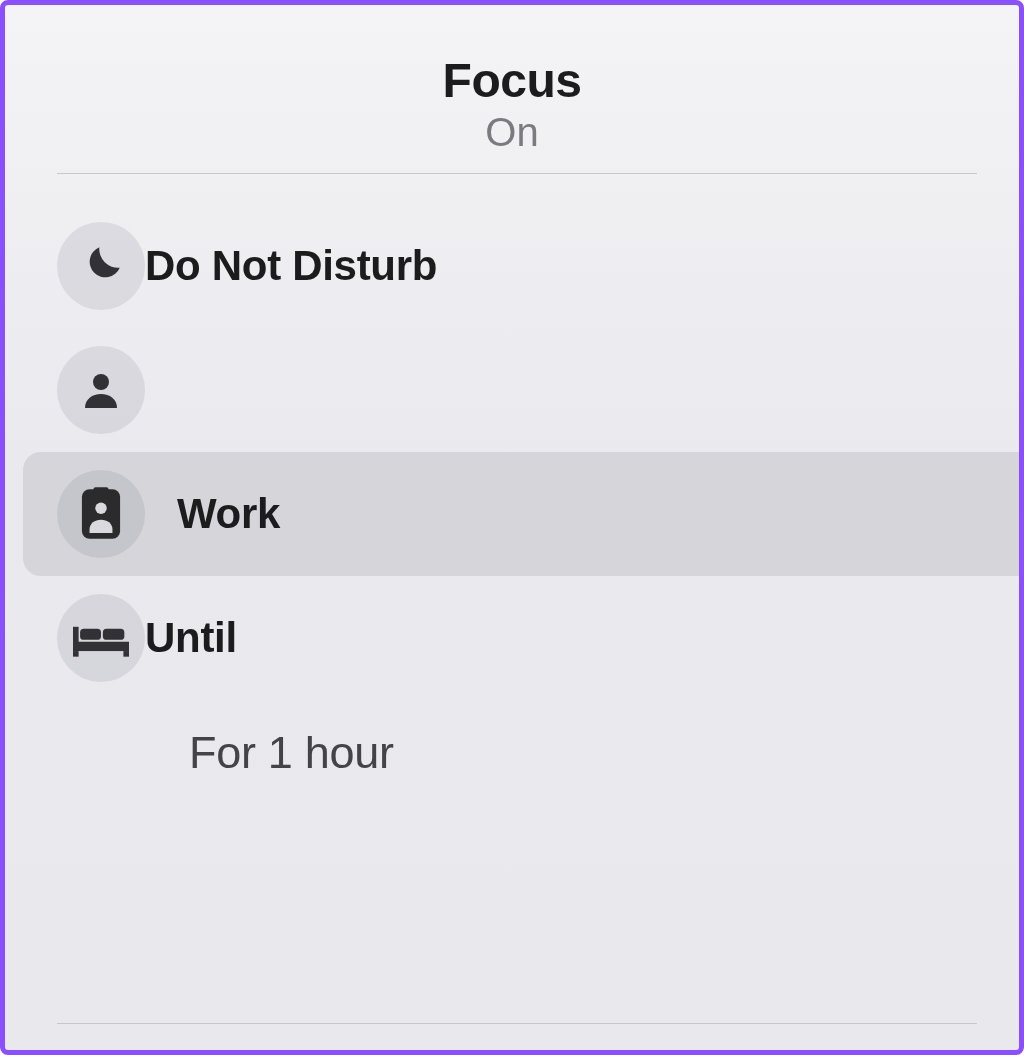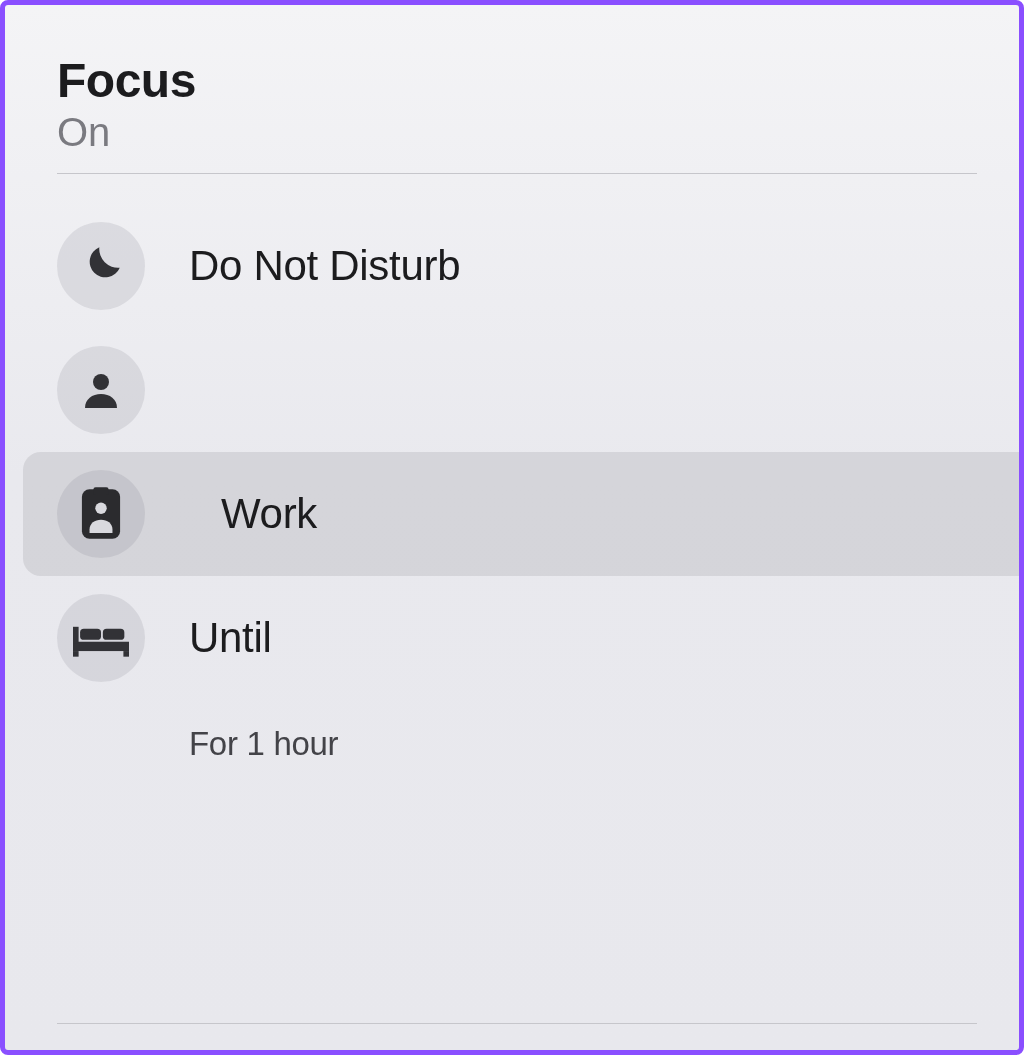--- a/index.html
+++ b/index.html
@@ -13,20 +13,21 @@
     height: 1055px;
     border: 5px solid #8a4fff;
     border-radius: 8px;
     background: linear-gradient(180deg, #f4f4f6 0%, #e9e9ee 45%, #e8e8ed 100%);
     padding: 0;
     position: relative;
     overflow: hidden;
   }
   .header {
     padding: 48px 52px 18px 52px;
+    text-align: center;
   }
   .title {
     font-size: 48px;
     font-weight: 700;
     color: #1c1c1e;
     letter-spacing: -0.5px;
   }
   .status {
     font-size: 40px;
     font-weight: 400;
@@ -68,31 +69,30 @@
     justify-content: center;
     flex-shrink: 0;
   }
   .icon-circle.white {
     background: #ffffff;
     box-shadow: 0 1px 2px rgba(0,0,0,0.08);
   }
   .icon-circle svg { display: block; }
   .label {
     font-size: 42px;
-    font-weight: 400;
+    font-weight: 700;
     color: #1c1c1e;
-    margin-left: 44px;
     letter-spacing: -0.3px;
   }
   .duration-block {
     padding-left: 184px;
     padding-top: 18px;
   }
   .duration {
-    font-size: 33px;
+    font-size: 45px;
     font-weight: 400;
     color: #434348;
     line-height: 1.55;
     letter-spacing: -0.3px;
   }
   .bottom-divider {
     position: absolute;
     left: 52px;
     right: 42px;
     bottom: 26px;

